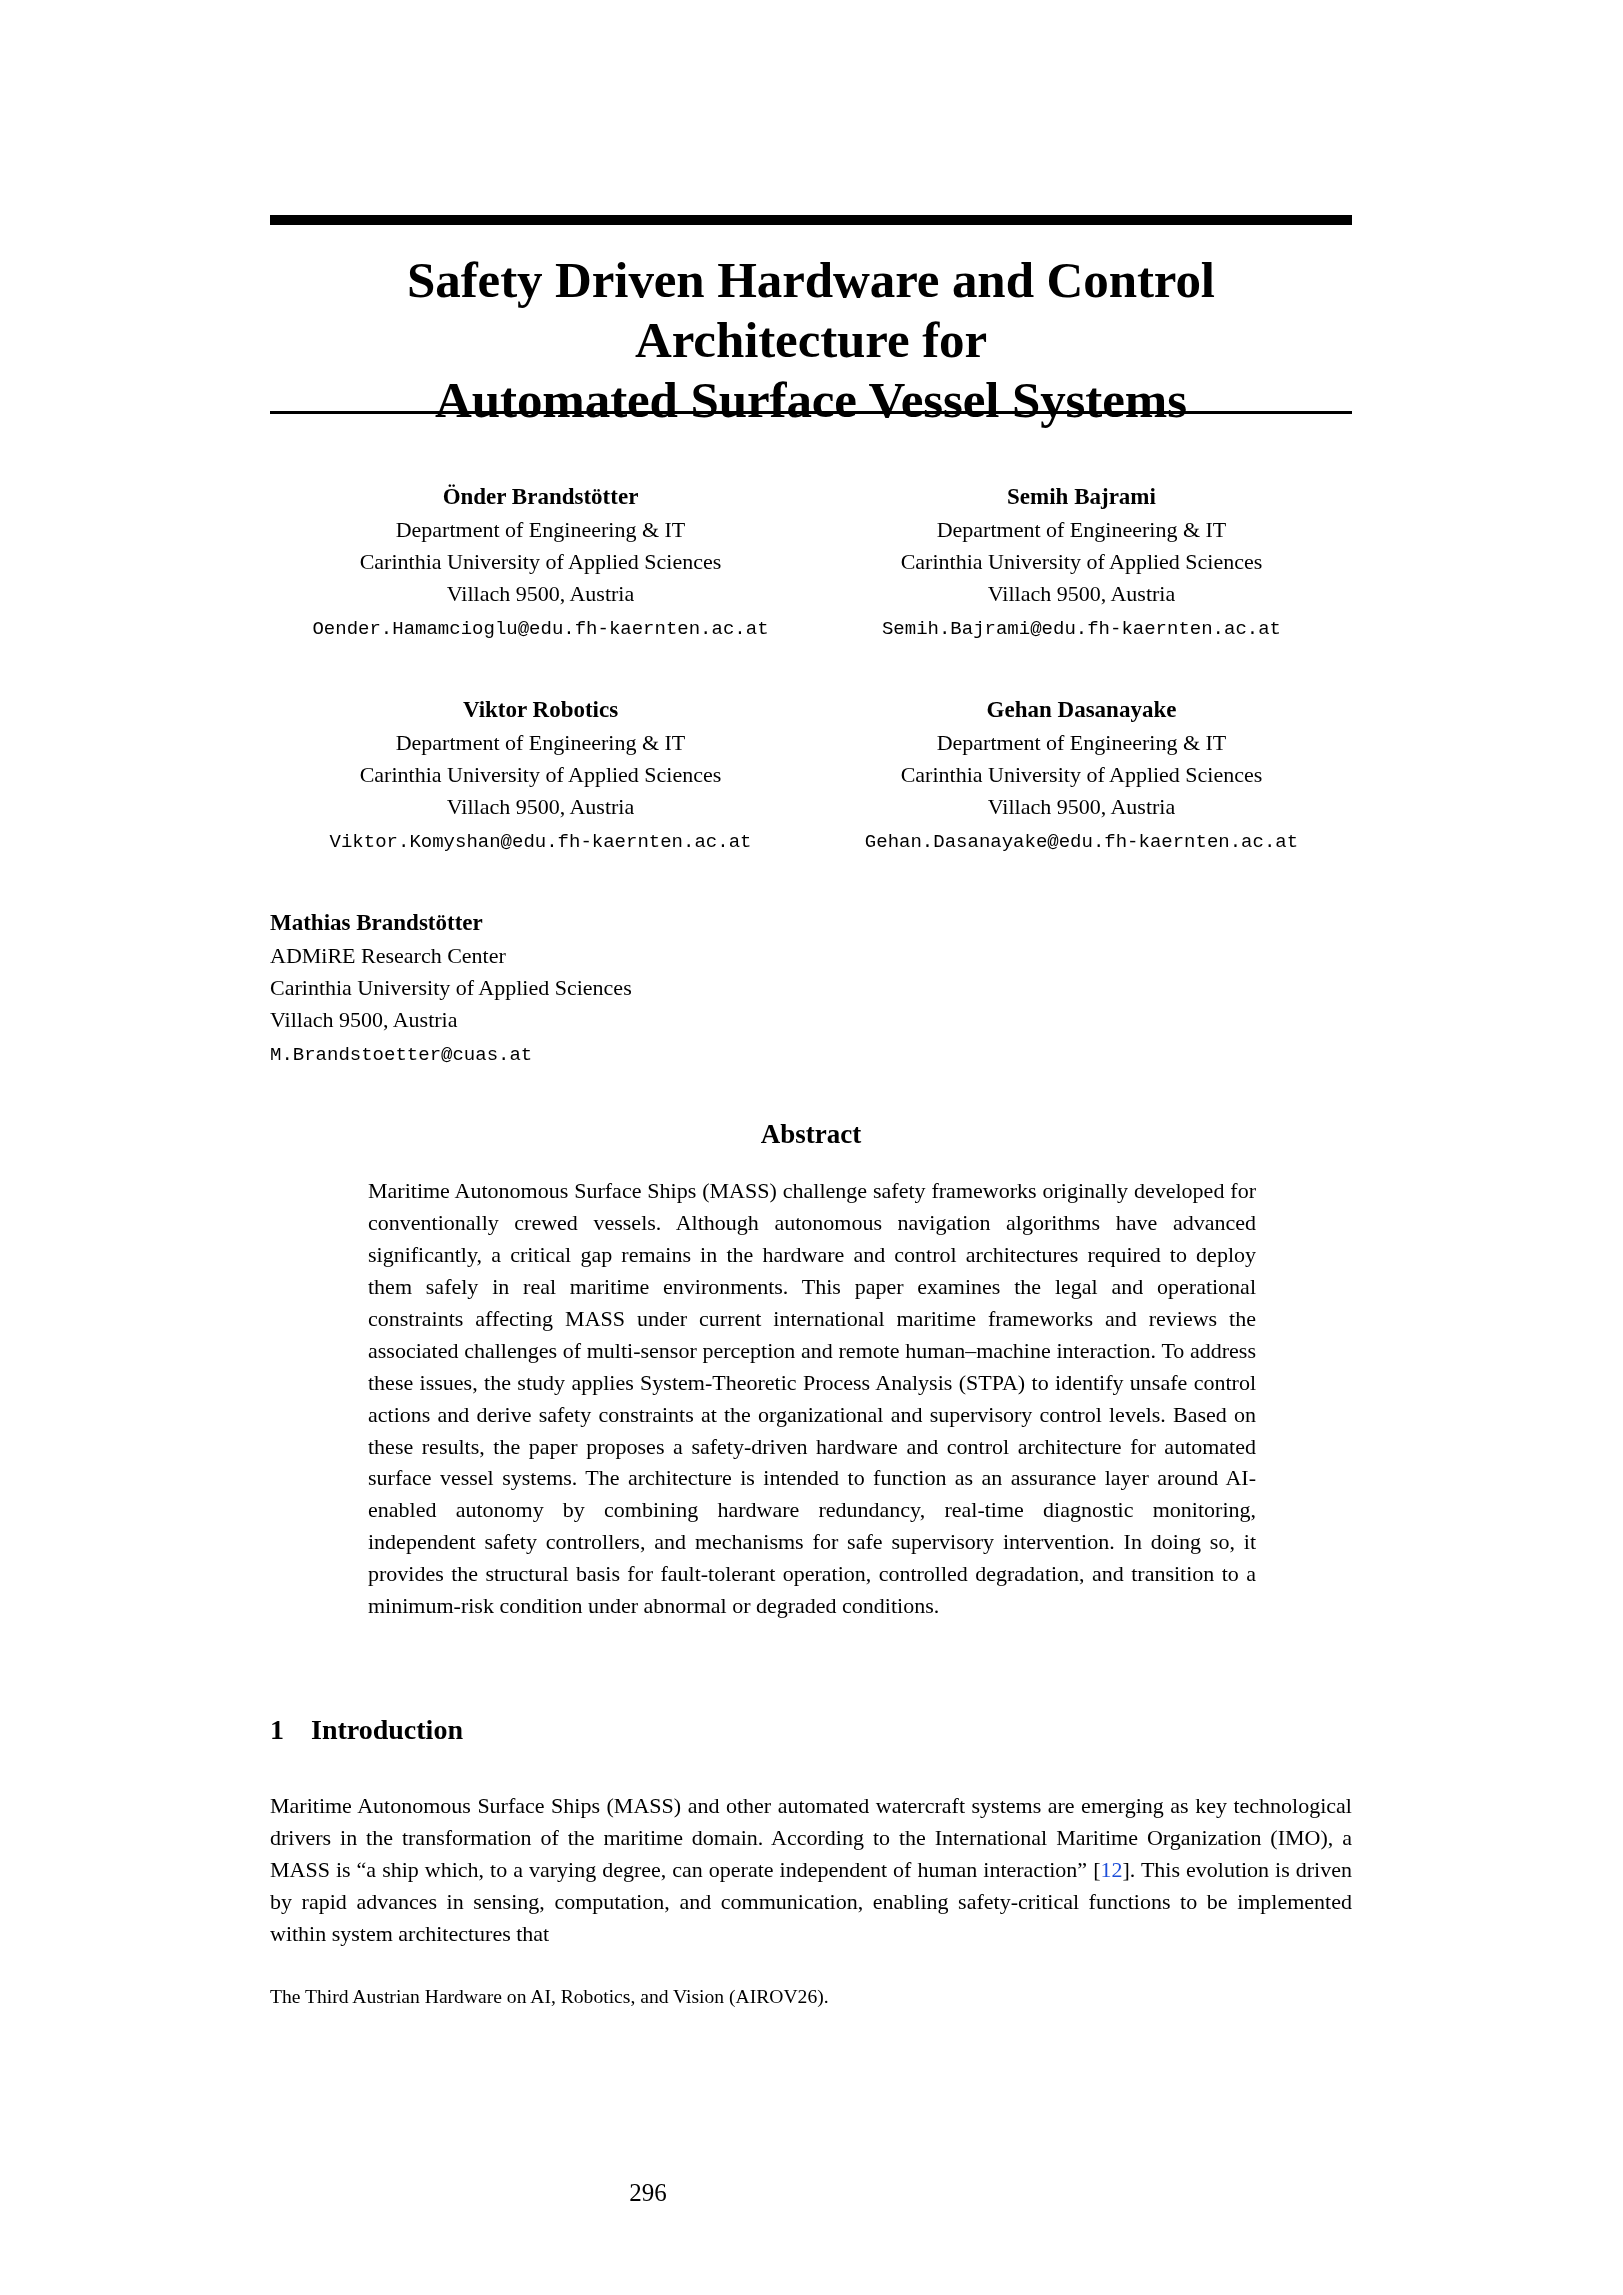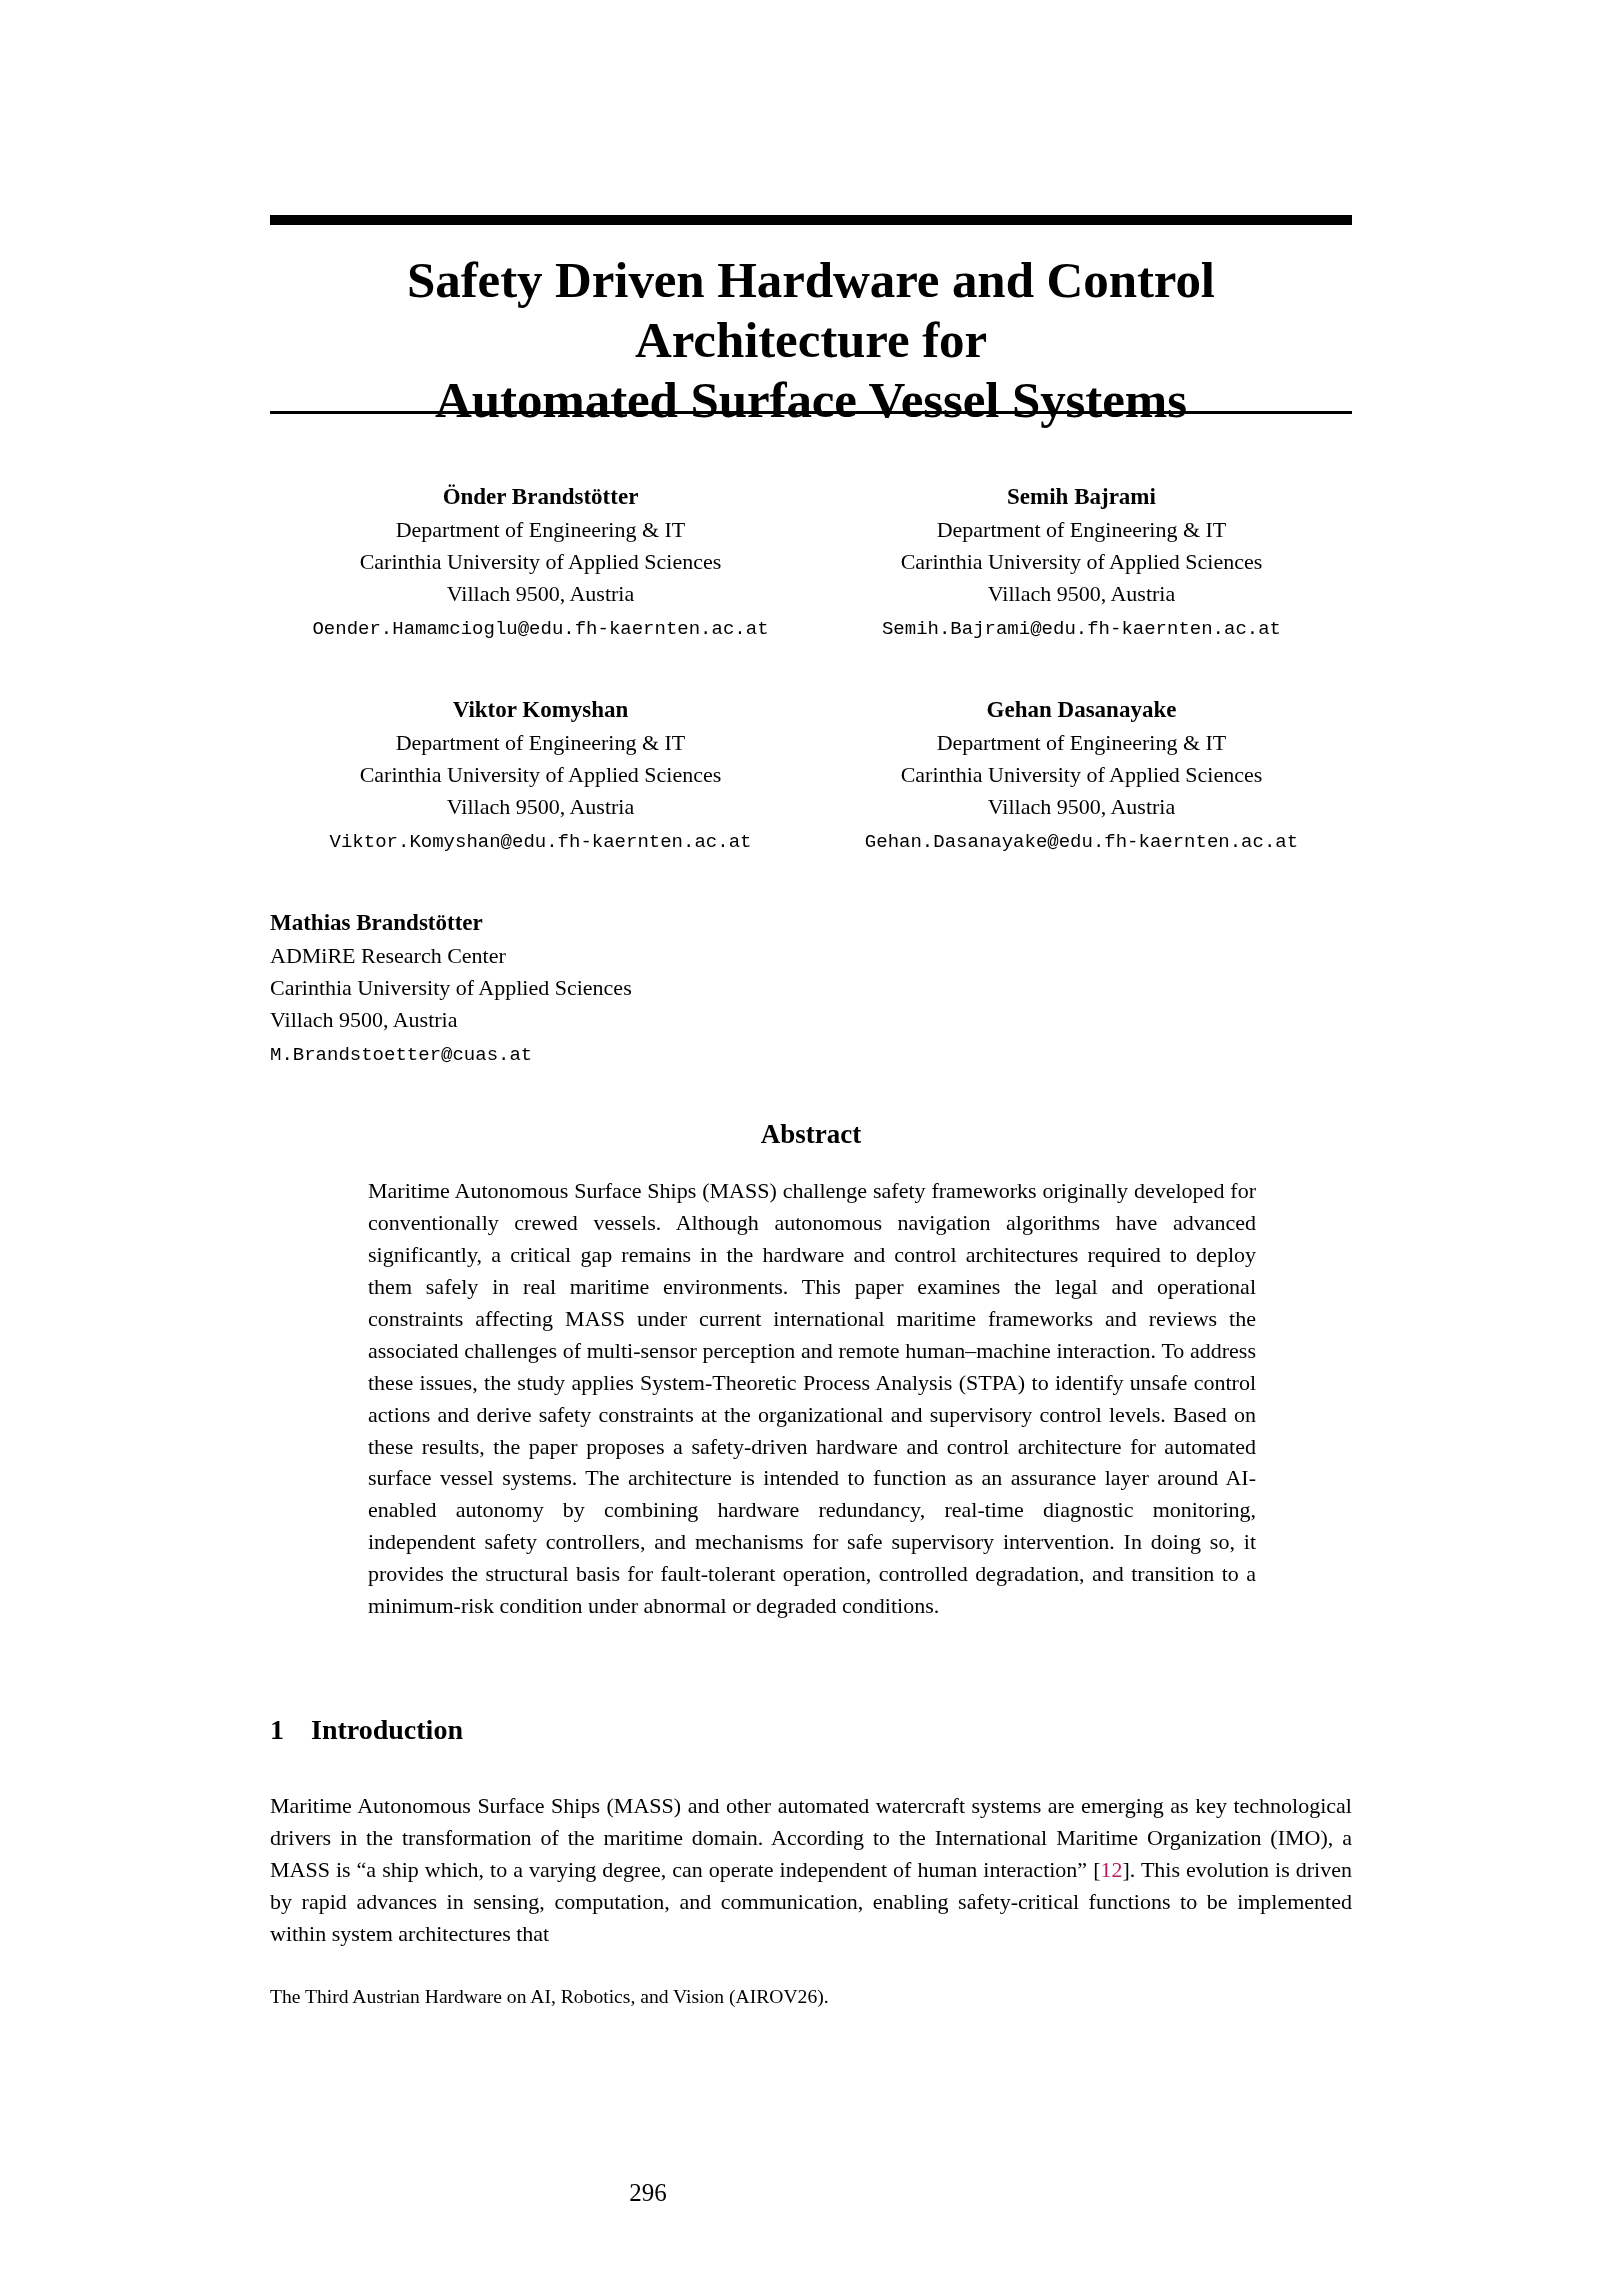--- a/index.html
+++ b/index.html
@@ -121,21 +121,21 @@
   }
 
   
   .intro-body {
     top: 1790px;
     font-size: 22px;
     line-height: 1.455;
     text-align: justify;
   }
   .cite {
-    color: #be185d;
+    color: #1d4ed8;
   }
 
   
   .footnote {
     top: 1983px;
     font-size: 19.6px;
     line-height: 1.4;
     text-align: left;
   }
 
@@ -177,21 +177,21 @@
         <div class="author-name">Semih Bajrami</div>
         <div class="author-line">Department of Engineering &amp; IT</div>
         <div class="author-line">Carinthia University of Applied Sciences</div>
         <div class="author-line">Villach 9500, Austria</div>
         <div class="author-email">Semih.Bajrami@edu.fh-kaernten.ac.at</div>
       </div>
     </div>
 
     <div class="author-row row-gap">
       <div class="author">
-        <div class="author-name">Viktor Komyshan</div>
+        <div class="author-name">Viktor Robotics</div>
         <div class="author-line">Department of Engineering &amp; IT</div>
         <div class="author-line">Carinthia University of Applied Sciences</div>
         <div class="author-line">Villach 9500, Austria</div>
         <div class="author-email">Viktor.Komyshan@edu.fh-kaernten.ac.at</div>
       </div>
       <div class="author">
         <div class="author-name">Gehan Dasanayake</div>
         <div class="author-line">Department of Engineering &amp; IT</div>
         <div class="author-line">Carinthia University of Applied Sciences</div>
         <div class="author-line">Villach 9500, Austria</div>

